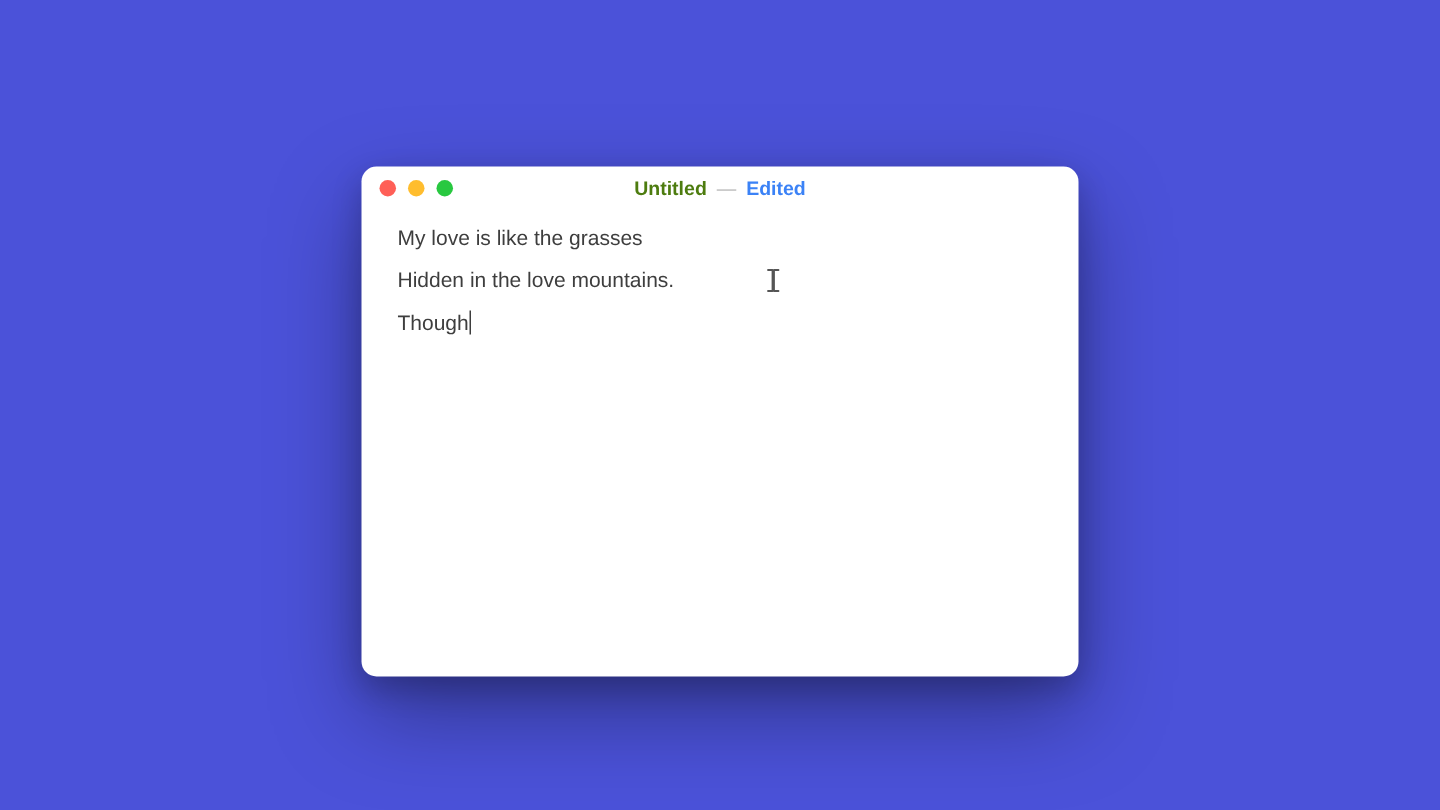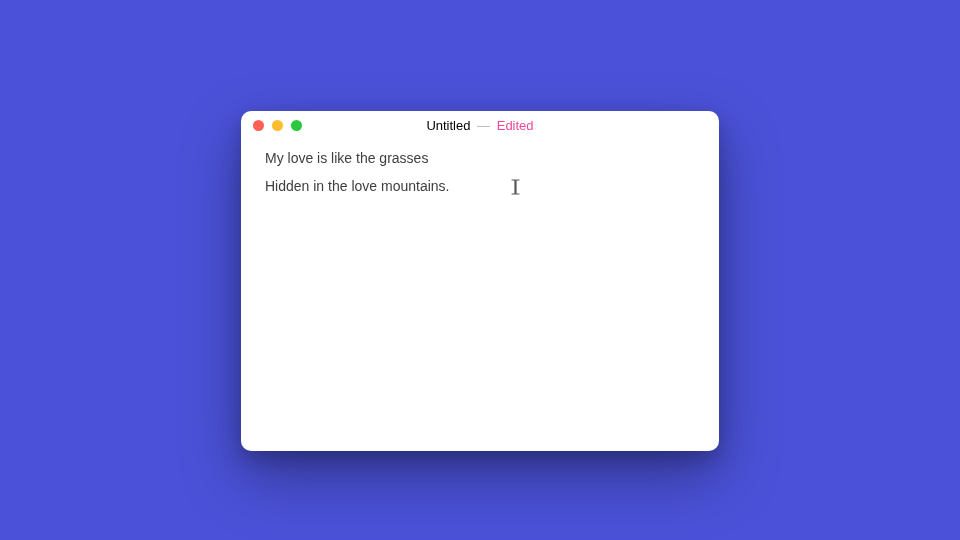--- a/index.html
+++ b/index.html
@@ -49,23 +49,23 @@
       position: absolute;
       left: 0; right: 0;
       text-align: center;
       font-size: 13px;
       line-height: 28px;
       color: #3a3a3a;
       pointer-events: none;
       user-select: none;
       top: 1px;
     }
-    .title .doc   { font-weight: 400; color: #000000; }
+    .title .doc   { font-weight: 700; color: #4d7c0f; }
     .title .dash  { color: #b8b8b8; font-weight: 400; margin: 0 3px; }
-    .title .state { color: #ec4899; font-weight: 400; }
+    .title .state { color: #3b82f6; font-weight: 700; }
     .editor {
       position: absolute;
       top: 40px;
       left: 24px;
       right: 24px;
       bottom: 20px;
       cursor: text;
       font-size: 14px;
       color: #3e3e3e;
       line-height: 1.0;
@@ -106,20 +106,21 @@
       <span class="doc">Untitled</span>
       <span class="dash">—</span>
       <span class="state">Edited</span>
     </div>
   </div>
 
   <div class="editor" id="editor">
 
     <p>My love is like the grasses</p>
       <p>Hidden in the love mountains.</p>
+      <p>Though<span class="caret"></span></p>
       <div class="ibeam" style="left:246px; top:28px;">
       <svg viewBox="0 0 9 16" width="9" height="16">
         <path d="M1 1 H4 M4 1 V15 M1 15 H4 M5 1 H8 M5 15 H8 M5 1 V15" stroke="#555" stroke-width="1.2" fill="none" stroke-linecap="round"></path>
       </svg>
     </div>
   </div>
 
 </div>
 
 </body></html>

